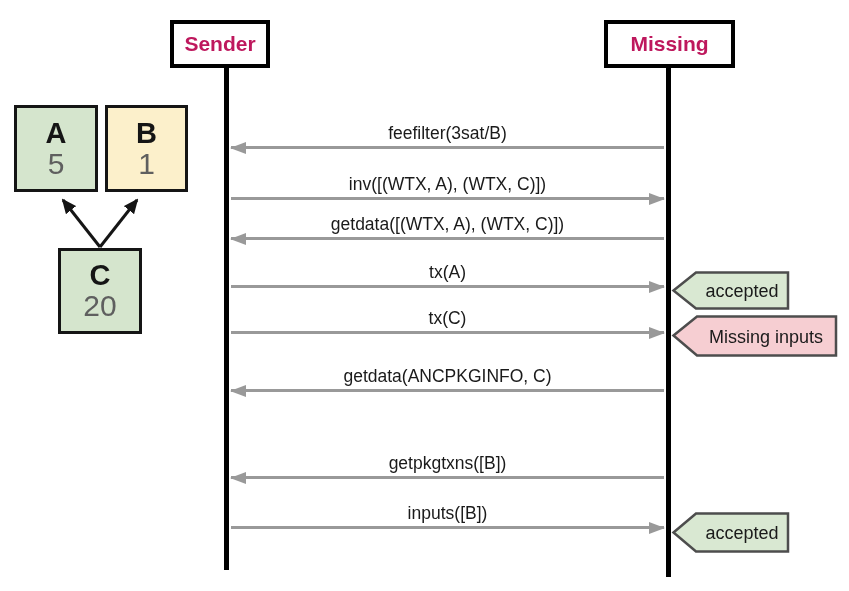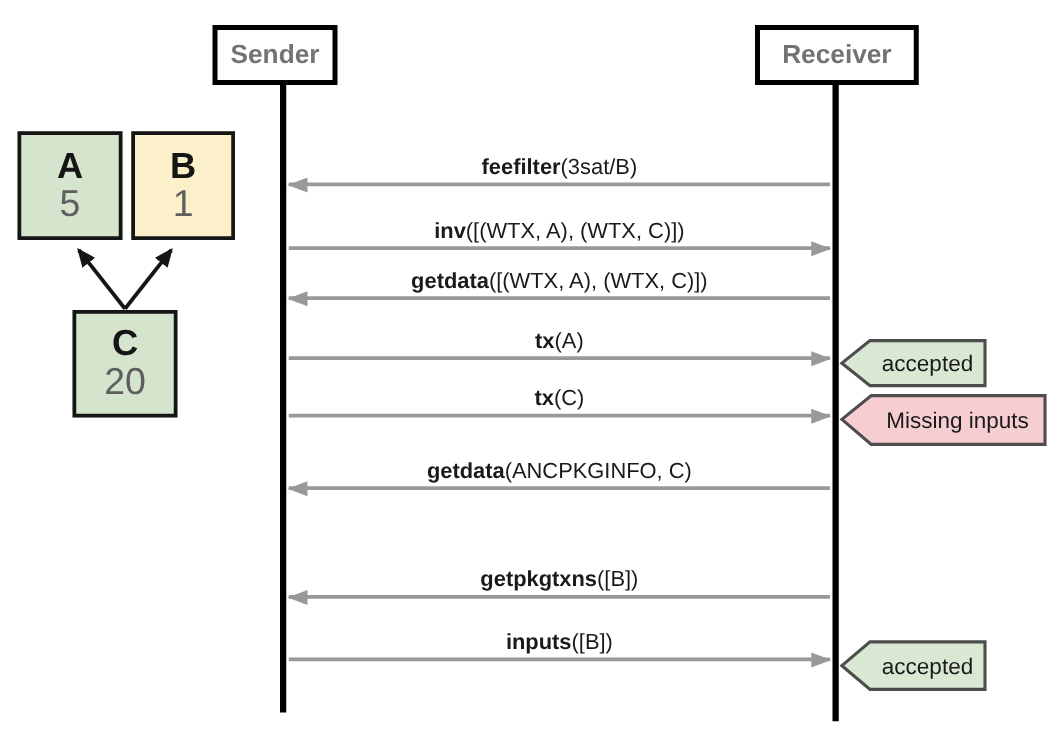--- a/index.html
+++ b/index.html
@@ -19,28 +19,28 @@
   .node.fill-yellow { background:#fcf0cb; }
   .node-label { font-weight:bold; font-size:29px; line-height:1.05; color:#151515; }
   .node-value { font-size:30px; line-height:1.05; color:#5f5f5f; }
 
   .dep-edges { position:absolute; left:0; top:0; pointer-events:none; }
 
   
   .actor {
     position:absolute; box-sizing:border-box; height:48px; background:#ffffff;
     border:4px solid #000000; display:flex; align-items:center; justify-content:center;
-    font-weight:bold; font-size:21px; color:#737373;
+    font-weight:bold; font-size:21px; color:#be185d;
   }
   .lifeline { position:absolute; width:5px; background:#000000; }
 
   
   .msg { position:absolute; left:231px; width:433px; }
   .msg-label { height:24px; line-height:24px; text-align:center; font-size:17.5px; white-space:nowrap; }
-  .msg-label .fn { font-weight:bold;text-align:right; }
+  .msg-label .fn { font-weight:normal;text-align:right; }
   .msg-arrow { position:relative; height:3px; background:#999999; margin-top:1px; }
   .msg.right .msg-arrow::after {
     content:""; position:absolute; right:-1px; top:50%; transform:translateY(-50%);
     width:0; height:0; border-left:16px solid #999999;
     border-top:6.5px solid transparent; border-bottom:6.5px solid transparent;
   }
   .msg.left .msg-arrow::before {
     content:""; position:absolute; left:-1px; top:50%; transform:translateY(-50%);
     width:0; height:0; border-right:16px solid #999999;
     border-top:6.5px solid transparent; border-bottom:6.5px solid transparent;
@@ -78,21 +78,21 @@
   </div>
   <div class="node fill-green" style="left:58px; top:248px; width:84px; height:86px;">
     <div class="node-label">C</div>
     <div class="node-value">20</div>
   </div>
 
   <div class="lifeline" style="left:224px; top:66px; height:504px;"></div>
   <div class="lifeline" style="left:666px; top:66px; height:511px;"></div>
 
   <div class="actor" style="left:170px; top:20px; width:100px;">Sender</div>
-  <div class="actor" style="left:604px; top:20px; width:131px;">Receiver</div>
+  <div class="actor" style="left:604px; top:20px; width:131px;">Missing</div>
 
   <div class="msg left" style="top:121px;">
     <div class="msg-label"><span class="fn">feefilter</span><span>(3sat/B)</span></div>
     <div class="msg-arrow"></div>
   </div>
 
   <div class="msg right" style="top:172px;">
     <div class="msg-label"><span class="fn">inv</span><span>([(WTX, A), (WTX, C)])</span></div>
     <div class="msg-arrow"></div>
   </div>

